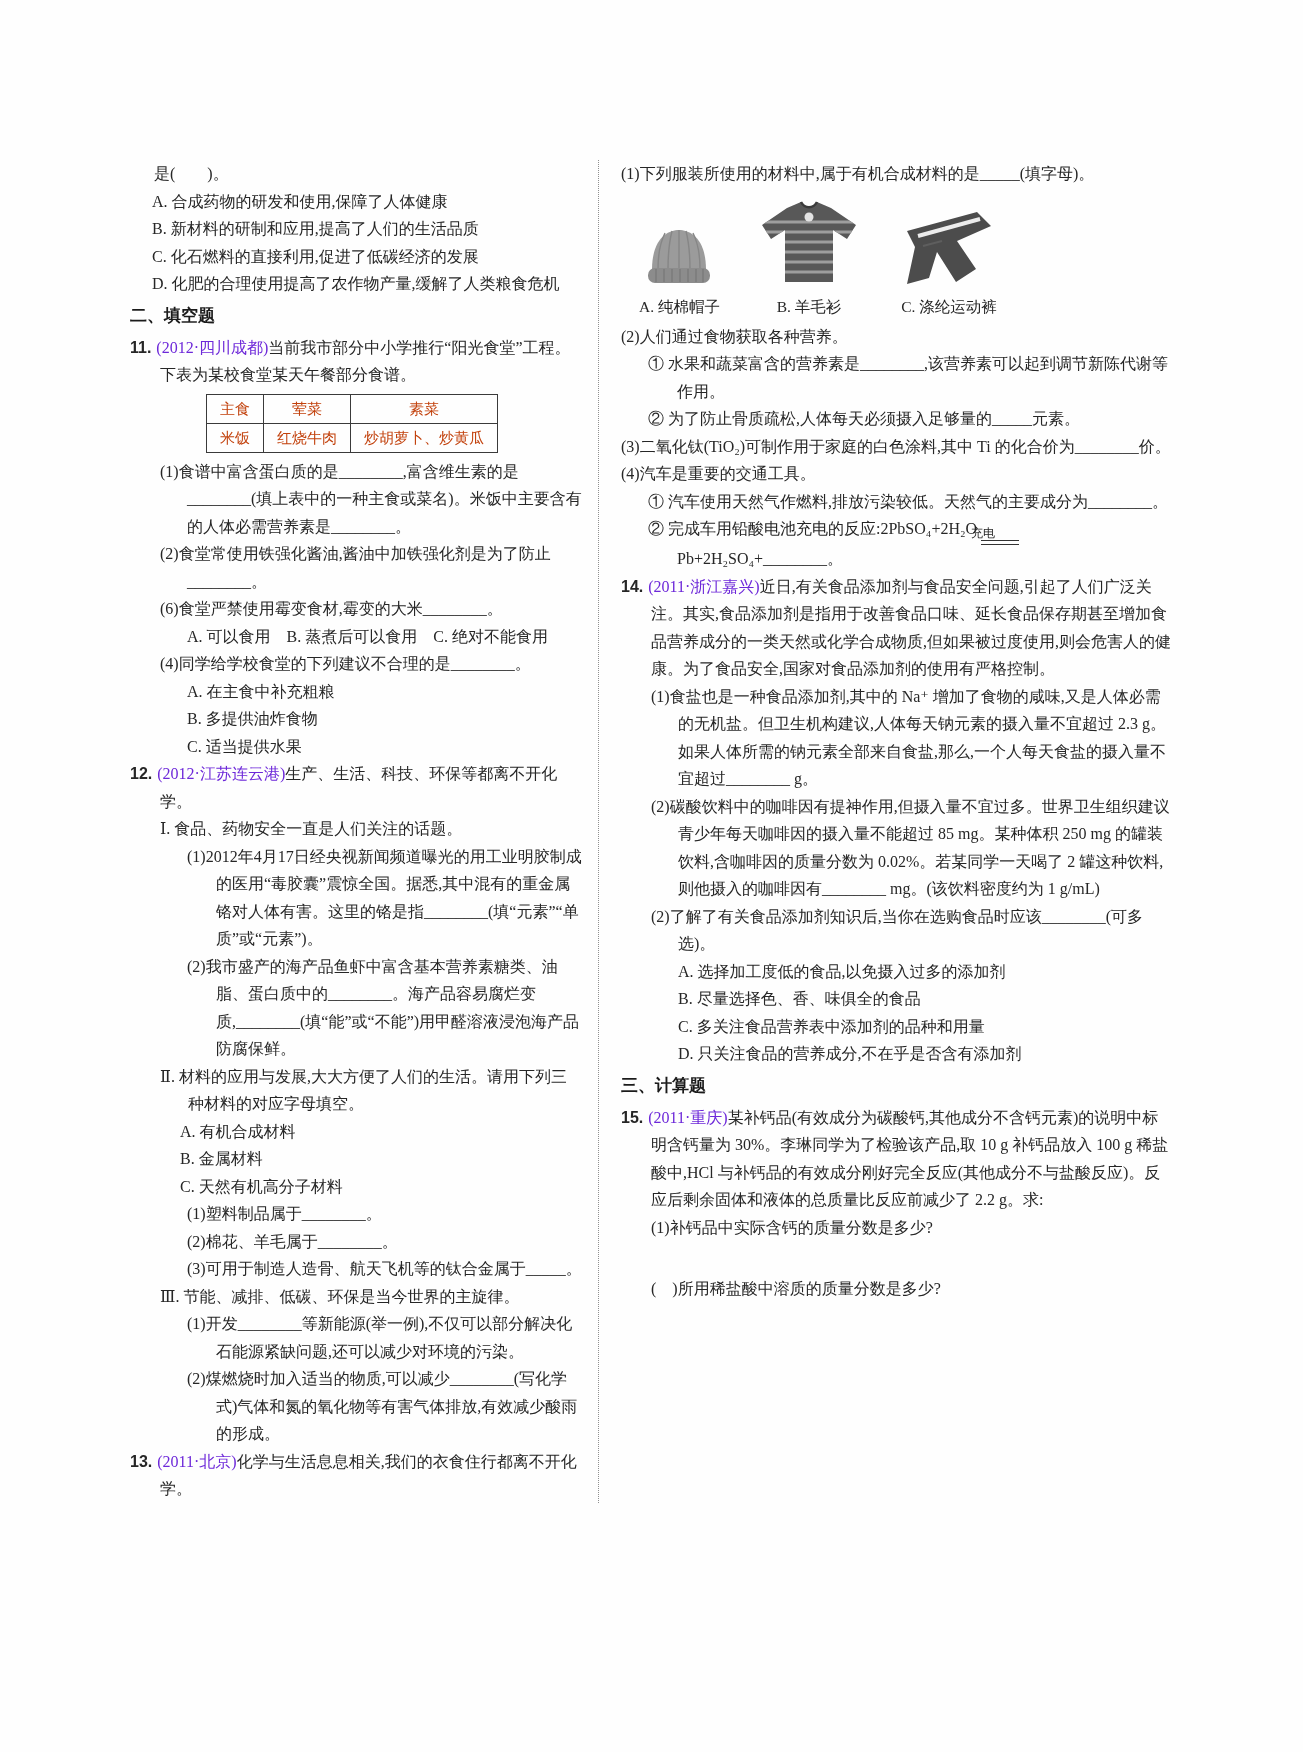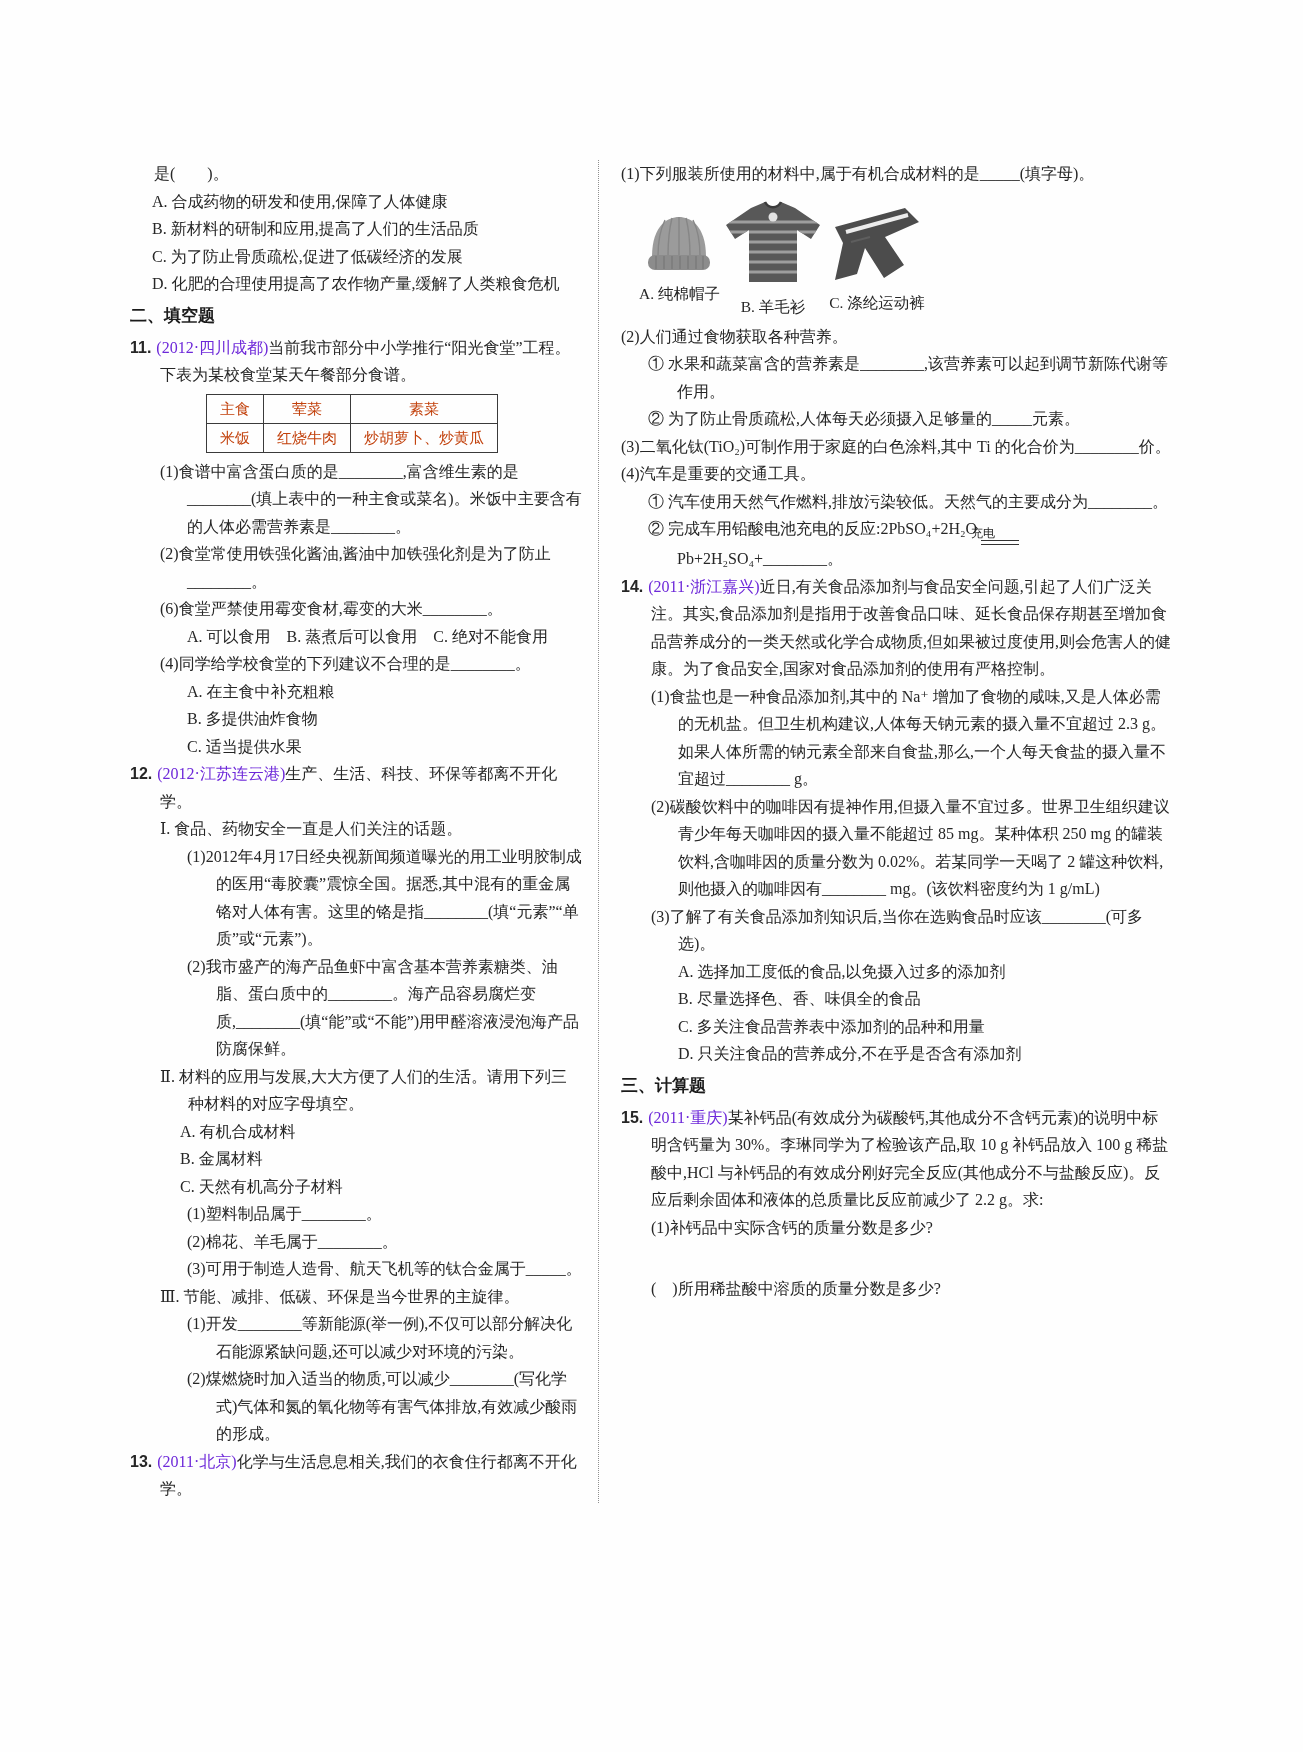--- a/index.html
+++ b/index.html
@@ -25,41 +25,41 @@
   .cite { color: #6d28d9; }
   .menu { border-collapse: collapse; margin: 5px 0 5px 46px; font-size: 15px; color: #c2410c; }
   .menu th, .menu td { border: 1px solid #3a3a3a; padding: 2px 13px; font-weight: 400;
                        text-align: center; line-height: 24px; }
   .sub { padding-left: 27px; text-indent: -27px; }
   .subline { margin-left: 27px; }
   .sub-opt { margin-left: 27px; padding-left: 24px; text-indent: -24px; }
   .part-head { padding-left: 28px; text-indent: -28px; }
   .sub2 { margin-left: 27px; padding-left: 29px; text-indent: -29px; }
   .sub2-opt { margin-left: 20px; }
-  .garments { display: flex; align-items: center; margin: 10px 0 4px 18px; }
+  .garments { display: flex; align-items: flex-end; margin: 10px 0 4px 18px; gap: 36px; }
   .garment { margin: 0; text-align: center; flex: none; }
   .garment figcaption { font-size: 15.5px; line-height: 24px; margin-top: 5px; color: #262626; }
   .rxn { display: inline-flex; flex-direction: column; align-items: center; vertical-align: -3px; margin-left: 4px; }
   .rxn-top { font-size: 12px; line-height: 13px; }
   .rxn-bar { display: block; width: 38px; height: 5px; border-top: 1.5px solid #333; border-bottom: 1.5px solid #333; }
   .gap-top { margin-top: 34px; }
 </style>
 </head>
 <body>
 
 <div class="page">
   <div class="content">
 
     <div class="col-left">
 
       <p class="indent1">是(　　)。</p>
       <div>
         <p class="opt">A. 合成药物的研发和使用,保障了人体健康</p>
         <p class="opt">B. 新材料的研制和应用,提高了人们的生活品质</p>
-        <p class="opt">C. 为了防止骨质疏松,促进了低碳经济的发展</p>
+        <p class="opt">C. 化石燃料的直接利用,促进了低碳经济的发展</p>
         <p class="opt">D. 化肥的合理使用提高了农作物产量,缓解了人类粮食危机</p>
       </div>
 
       <h3 class="section">二、填空题</h3>
 
       <div class="q">
         <p class="lead"><span class="qnum">11.</span><span class="cite">(2012·四川成都)</span><span>当前我市部分中小学推行“阳光食堂”工程。下表为某校食堂某天午餐部分食谱。</span></p>
         <table class="menu">
           <tbody>
             <tr>
@@ -186,21 +186,21 @@
       <p class="sub2">① 汽车使用天然气作燃料,排放污染较低。天然气的主要成分为________。</p>
       <p class="sub2"><span>② 完成车用铅酸电池充电的反应:2PbSO₄+2H₂O</span><span class="rxn">
             <span class="rxn-top">充电</span>
             <span class="rxn-bar"></span>
           </span><br><span>Pb+2H₂SO₄+________。</span></p>
 
       <div class="q">
         <p class="lead"><span class="qnum">14.</span><span class="cite">(2011·浙江嘉兴)</span><span>近日,有关食品添加剂与食品安全问题,引起了人们广泛关注。其实,食品添加剂是指用于改善食品口味、延长食品保存期甚至增加食品营养成分的一类天然或化学合成物质,但如果被过度使用,则会危害人的健康。为了食品安全,国家对食品添加剂的使用有严格控制。</span></p>
         <p class="sub">(1)食盐也是一种食品添加剂,其中的 Na⁺ 增加了食物的咸味,又是人体必需的无机盐。但卫生机构建议,人体每天钠元素的摄入量不宜超过 2.3 g。如果人体所需的钠元素全部来自食盐,那么,一个人每天食盐的摄入量不宜超过________ g。</p>
         <p class="sub">(2)碳酸饮料中的咖啡因有提神作用,但摄入量不宜过多。世界卫生组织建议青少年每天咖啡因的摄入量不能超过 85 mg。某种体积 250 mg 的罐装饮料,含咖啡因的质量分数为 0.02%。若某同学一天喝了 2 罐这种饮料,则他摄入的咖啡因有________ mg。(该饮料密度约为 1 g/mL)</p>
-        <p class="sub">(3)了解了有关食品添加剂知识后,当你在选购食品时应该________(可多选)。</p>
+        <p class="sub">(2)了解了有关食品添加剂知识后,当你在选购食品时应该________(可多选)。</p>
         <p class="sub-opt">A. 选择加工度低的食品,以免摄入过多的添加剂</p>
         <p class="sub-opt">B. 尽量选择色、香、味俱全的食品</p>
         <p class="sub-opt">C. 多关注食品营养表中添加剂的品种和用量</p>
         <p class="sub-opt">D. 只关注食品的营养成分,不在乎是否含有添加剂</p>
       </div>
 
       <h3 class="section">三、计算题</h3>
 
       <div class="q">
         <p class="lead"><span class="qnum">15.</span><span class="cite">(2011·重庆)</span><span>某补钙品(有效成分为碳酸钙,其他成分不含钙元素)的说明中标明含钙量为 30%。李琳同学为了检验该产品,取 10 g 补钙品放入 100 g 稀盐酸中,HCl 与补钙品的有效成分刚好完全反应(其他成分不与盐酸反应)。反应后剩余固体和液体的总质量比反应前减少了 2.2 g。求:</span></p>

